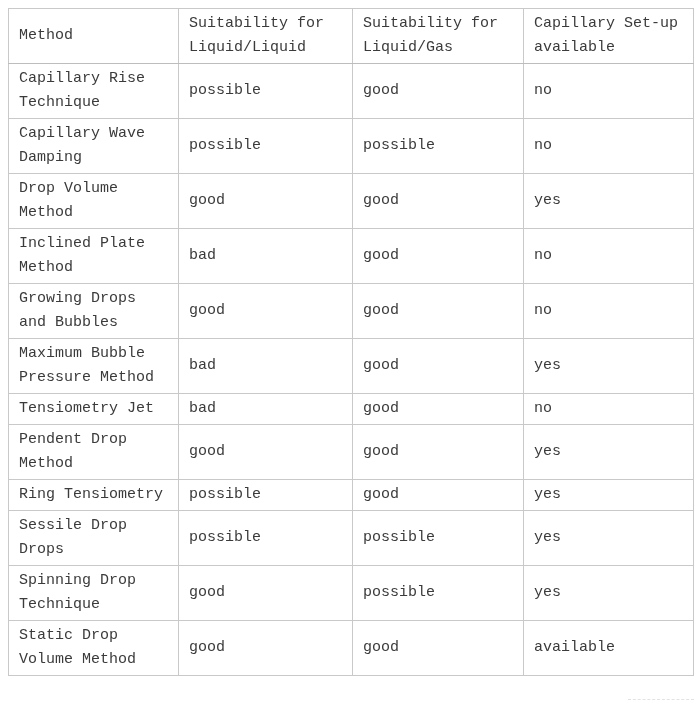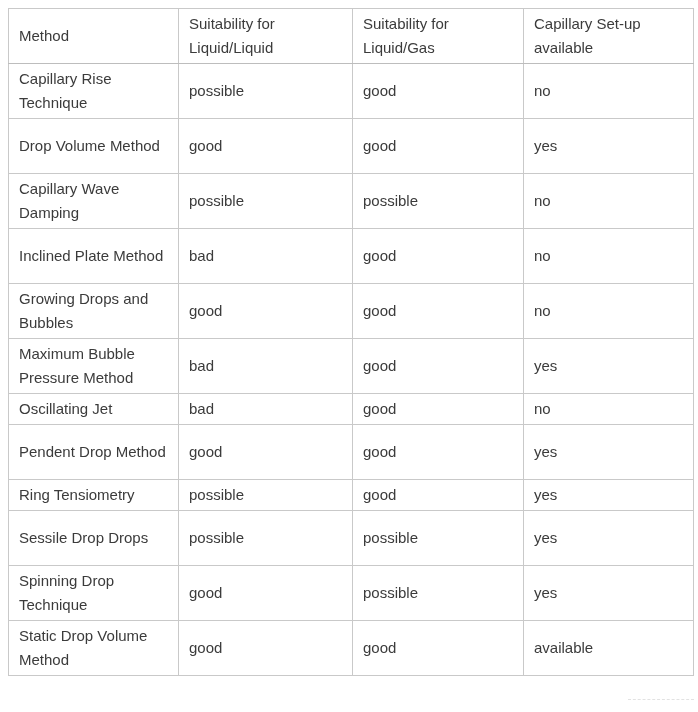--- a/index.html
+++ b/index.html
@@ -12,20 +12,21 @@
     height: 712px;
     font-family: "Liberation Sans", "DejaVu Sans", sans-serif;
     color: #3b3b3b;
     overflow: hidden;
   }
   .page {
     position: relative;
     padding: 8px 0 0 8px;
     width: 690px;
     height: 704px;
+    font-family: Liberation Mono, monospace;
   }
   table.methods {
     border-collapse: collapse;
     table-layout: fixed;
     width: 685px;
     font-size: 15px;
     background: #ffffff;
   }
   table.methods th,
   table.methods td {
@@ -75,51 +76,51 @@
         </tr>
       </thead>
     <tbody>
         <tr>
           <td class="two-line">Capillary Rise Technique</td>
           <td class="two-line">possible</td>
           <td class="two-line">good</td>
           <td class="two-line">no</td>
         </tr>
         <tr>
+          <td class="two-line">Capillary Wave Damping</td>
+          <td class="two-line">possible</td>
+          <td class="two-line">possible</td>
+          <td class="two-line">no</td>
+        </tr>
+        <tr>
           <td class="two-line">Drop Volume Method</td>
           <td class="two-line">good</td>
           <td class="two-line">good</td>
           <td class="two-line">yes</td>
-        </tr>
-        <tr>
-          <td class="two-line">Capillary Wave Damping</td>
-          <td class="two-line">possible</td>
-          <td class="two-line">possible</td>
-          <td class="two-line">no</td>
         </tr>
         <tr>
           <td class="two-line">Inclined Plate Method</td>
           <td class="two-line">bad</td>
           <td class="two-line">good</td>
           <td class="two-line">no</td>
         </tr>
         <tr>
           <td class="two-line">Growing Drops and Bubbles</td>
           <td class="two-line">good</td>
           <td class="two-line">good</td>
           <td class="two-line">no</td>
         </tr>
         <tr>
           <td class="two-line">Maximum Bubble Pressure Method</td>
           <td class="two-line">bad</td>
           <td class="two-line">good</td>
           <td class="two-line">yes</td>
         </tr>
         <tr>
-          <td>Oscillating Jet</td>
+          <td>Tensiometry Jet</td>
           <td>bad</td>
           <td>good</td>
           <td>no</td>
         </tr>
         <tr>
           <td class="two-line">Pendent Drop Method</td>
           <td class="two-line">good</td>
           <td class="two-line">good</td>
           <td class="two-line">yes</td>
         </tr>

